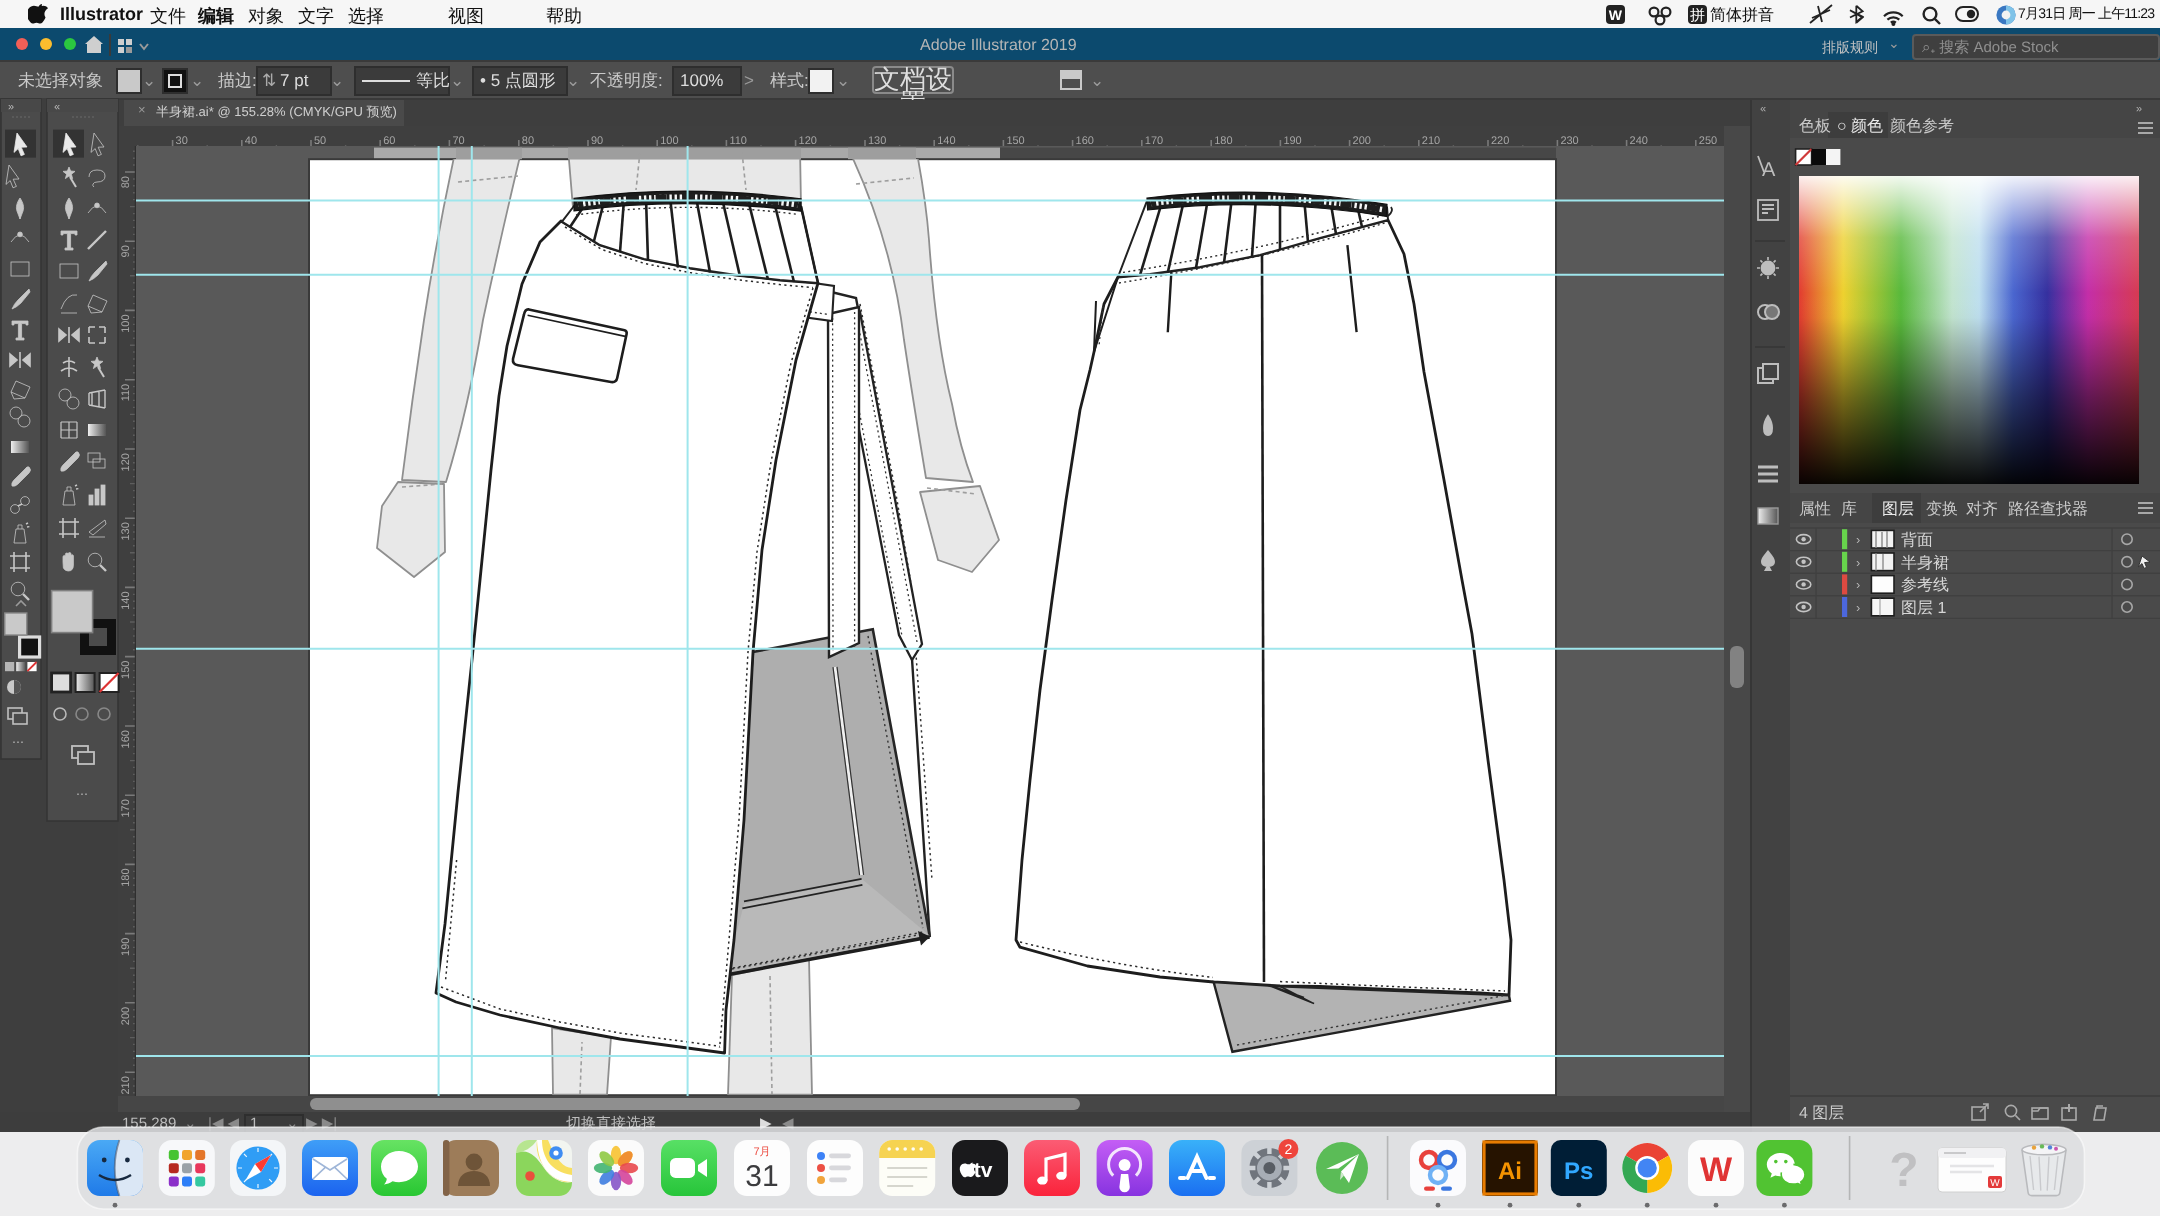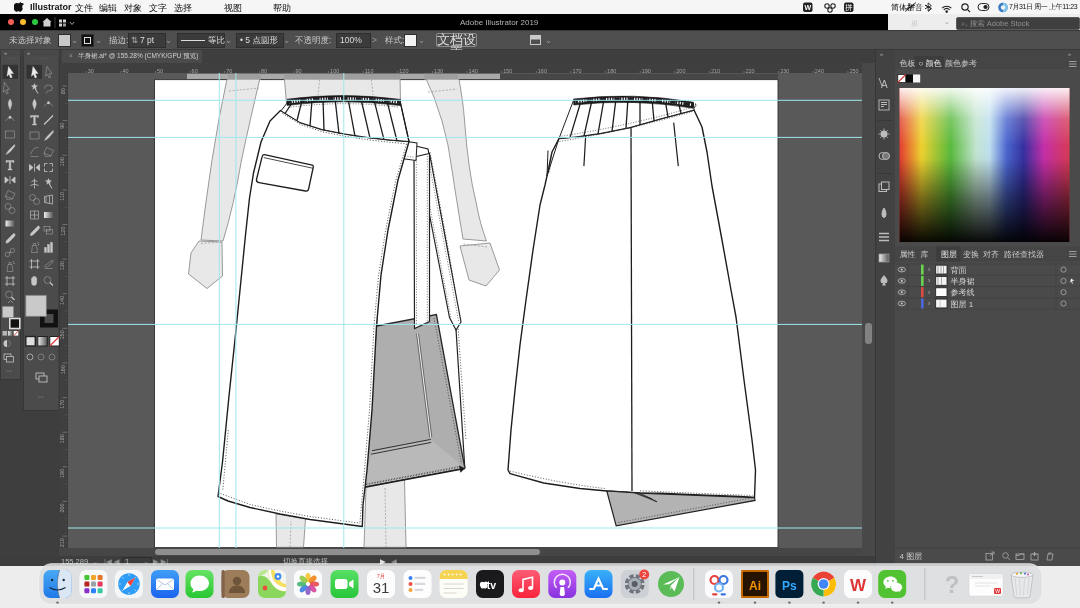--- a/index.html
+++ b/index.html
@@ -4,21 +4,21 @@
 <style>
   html,body{margin:0;padding:0;}
   body{width:1080px;height:608px;overflow:hidden;position:relative;
        font-family:"Liberation Sans",sans-serif;background:#ededee;}
   .abs{position:absolute;}
   
   #menubar{left:0;top:0;width:1080px;height:14px;background:#f6f6f6;
     font-size:9px;color:#111;}
   #menubar .mi{position:absolute;top:2px;white-space:nowrap;}
   
-  #titlebar{left:0;top:14px;width:888px;height:16px;background:#000000;}
+  #titlebar{left:0;top:14px;width:1080px;height:16px;background:#0c4a6e;}
   .tl{position:absolute;top:5px;width:6px;height:6px;border-radius:50%;}
   
   #optbar{left:0;top:30px;width:1080px;height:20px;background:#4e4e4e;
      box-shadow:inset 0 1px 0 #3a3a3a, inset 0 -1px 0 #393939;font-size:8.5px;color:#c9c9c9;}
   #optbar .t{position:absolute;top:5px;white-space:nowrap;}
   .field{position:absolute;background:#3b3b3b;border:1px solid #2e2e2e;}
   .btn{position:absolute;border:1px solid #8a8a8a;border-radius:2px;color:#dedede;
        font-size:13px;text-align:center;}
   
   #main{left:0;top:50px;width:1080px;height:516px;background:#3e3e3e;}
@@ -44,21 +44,21 @@
 </head>
 <body>
 
 <div id="menubar" class="abs">
   <svg class="abs" style="left:14px;top:2px" width="10" height="11" viewBox="0 0 10 11">
     <path fill="#111" d="M6.8,0 c0.1,0.7 -0.2,1.4 -0.6,1.9 c-0.4,0.5 -1.1,0.9 -1.7,0.85 c-0.1,-0.65 0.25,-1.35 0.65,-1.75 C5.55,0.5 6.25,0.1 6.8,0 Z
     M8.9,8 c-0.3,0.7 -0.45,1 -0.85,1.6 c-0.55,0.85 -1.3,1.9 -2.25,1.9 c-0.85,0.01 -1.05,-0.55 -2.2,-0.54 c-1.15,0 -1.4,0.55 -2.2,0.56 c-0.95,0.01 -1.65,-0.9 -2.2,-1.75 C-2.3,8 -2.6,4.5 -1,2.6 C-0.2,1.65 1,1.1 2.1,1.1 c1.15,0 1.85,0.56 2.8,0.56 c0.9,0 1.45,-0.56 2.8,-0.56 c0.95,0 1.95,0.5 2.65,1.35 C8.1,3.9 7.7,6.3 8.9,8 Z" transform="translate(1.2,0) scale(0.85)"></path>
   </svg>
   <span class="mi" style="left:30px;font-weight:bold;">Illustrator</span>
   <span class="mi" style="left:75px;">文件</span>
-  <span class="mi" style="left:99px;">编辑</span>
+  <span class="mi" style="left:99px;font-weight:bold;">编辑</span>
   <span class="mi" style="left:124px;">对象</span>
   <span class="mi" style="left:149px;">文字</span>
   <span class="mi" style="left:174px;">选择</span>
   <span class="mi" style="left:199px;margin-top:17px;">效果</span>
   <span class="mi" style="left:224px;">视图</span>
   <span class="mi" style="left:249px;margin-top:48px;">窗口</span>
   <span class="mi" style="left:273px;">帮助</span>
   <svg class="abs" style="left:802px;top:2px" width="210" height="11" viewBox="0 0 210 11">
     <rect x="1" y="0.5" width="9.5" height="9.5" rx="2" fill="#222"></rect>
     <text x="5.7" y="8" font-size="7" fill="#fff" text-anchor="middle" font-weight="bold">W</text>
@@ -86,21 +86,21 @@
     <g transform="translate(176,1.5)">
         <rect x="0" y="0" width="11" height="7" rx="3.5" stroke="#222" stroke-width="1" fill="none"></rect>
         <circle cx="7.5" cy="3.5" r="2.1" fill="#222"></circle>
       </g>
     <g transform="translate(196,0.5)">
       <circle cx="5" cy="5" r="4.8" fill="#3a78c2"></circle>
       <path d="M5,0.2 a4.8,4.8 0 0 1 0,9.6 Z" fill="#7fc3e8"></path>
       <circle cx="5" cy="5" r="2.2" fill="#f2f2f2"></circle>
     </g>
   </svg>
-  <span class="mi" style="left:891px;font-size:8px;">简体拼音</span>
+  <span class="mi" style="left:855px;font-size:8px;">简体拼音</span>
   <span class="mi" style="left:1009px;font-size:7px;letter-spacing:-0.4px;">7月31日 周一 上午11:23</span>
 </div>
 
 <div id="titlebar" class="abs">
   <div class="tl" style="left:8px;background:#f35f57;"></div>
   <div class="tl" style="left:20px;background:#fbbd2e;"></div>
   <div class="tl" style="left:32px;background:#2bc840;"></div>
   <svg class="abs" style="left:42px;top:3px" width="40" height="11" viewBox="0 0 40 11">
     <path d="M5,1 L9.5,5 H8.5 V9.5 H1.5 V5 H0.5 Z" fill="#cfcfcf"></path>
     <line x1="13" y1="0" x2="13" y2="11" stroke="#3a3a3a" stroke-width="1"></line>

